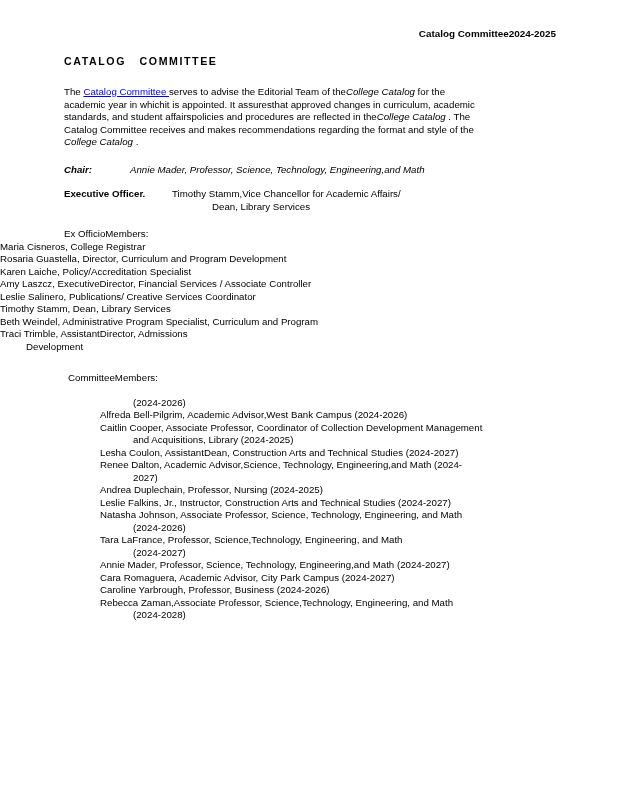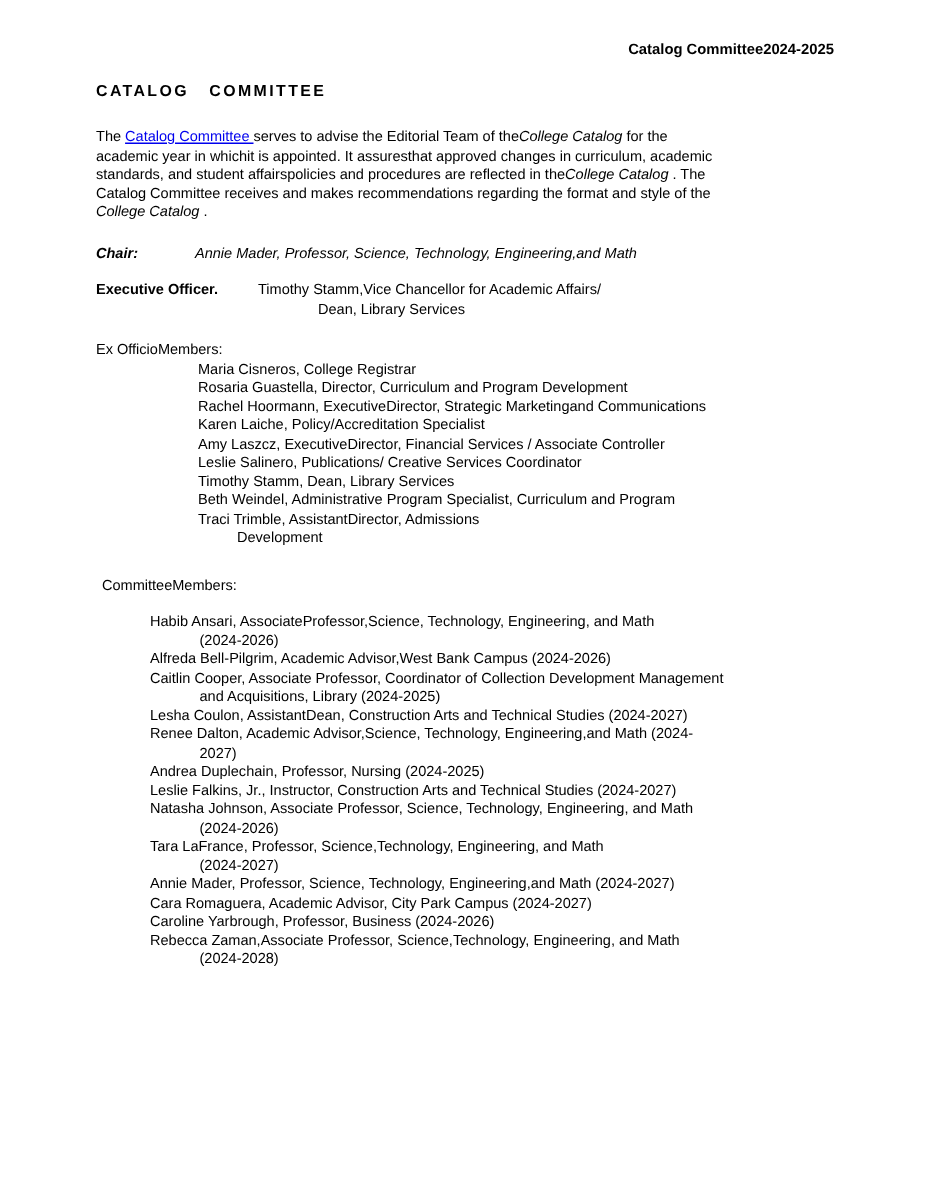--- a/index.html
+++ b/index.html
@@ -37,21 +37,21 @@
   .row   { display:flex; margin-left:64px; white-space:nowrap; }
   .row .label { font-weight:bold; flex:0 0 auto; }
   .chair { margin-top:15px;font-style:italic; }
   .chair .label { width:66px; }
   .exec  { margin-top:12px; }
   .exec .label { width:108px; }
   .exec-line2 { padding-left:40px; }
 
   .section-heading { font-weight:normal; margin-left:64px; white-space:nowrap; }
   .exofficio-heading { margin-top:15px; }
-  .exofficio-list { margin-left:132px; }
+  .exofficio-list { }
   .mline { white-space:nowrap; }
   .exofficio-list .wrap2 { padding-left:26px; }
 
   .committee-heading { margin-top:19px; margin-left:68px; }
   .committee-list { margin-top:12px; margin-left:100px; }
   .committee-list .wrap2 { padding-left:33px; }
 </style>
 </head>
 <body>
 
@@ -80,34 +80,32 @@
       <div>Timothy Stamm,Vice Chancellor for Academic Affairs/</div>
       <div class="exec-line2">Dean, Library Services</div>
     </span>
   </div>
 
   <div class="section-heading exofficio-heading">Ex OfficioMembers:</div>
 
   <div class="exofficio-list">
     <div class="mline">Maria Cisneros, College Registrar</div>
     <div class="mline">Rosaria Guastella, Director, Curriculum and Program Development</div>
-    <div class="mline">Rachel Hoormann, ExecutiveDirector, Strategic Marketingand Communications</div>
     <div class="mline">Karen Laiche, Policy/Accreditation Specialist</div>
     <div class="mline">Amy Laszcz, ExecutiveDirector, Financial Services / Associate Controller</div>
     <div class="mline">Leslie Salinero, Publications/ Creative Services Coordinator</div>
     <div class="mline">Timothy Stamm, Dean, Library Services</div>
     <div class="mline">Beth Weindel, Administrative Program Specialist, Curriculum and Program</div>
     <div class="mline">Traci Trimble, AssistantDirector, Admissions</div>
     <div class="mline wrap2">Development</div>
   </div>
 
   <div class="section-heading committee-heading">CommitteeMembers:</div>
 
   <div class="committee-list">
-    <div class="mline">Habib Ansari, AssociateProfessor,Science, Technology, Engineering, and Math</div>
     <div class="mline wrap2">(2024-2026)</div>
     <div class="mline">Alfreda Bell-Pilgrim, Academic Advisor,West Bank Campus (2024-2026)</div>
     <div class="mline">Caitlin Cooper, Associate Professor, Coordinator of Collection Development Management</div>
     <div class="mline wrap2">and Acquisitions, Library (2024-2025)</div>
     <div class="mline">Lesha Coulon, AssistantDean, Construction Arts and Technical Studies (2024-2027)</div>
     <div class="mline">Renee Dalton, Academic Advisor,Science, Technology, Engineering,and Math (2024-</div>
     <div class="mline wrap2">2027)</div>
     <div class="mline">Andrea Duplechain, Professor, Nursing (2024-2025)</div>
     <div class="mline">Leslie Falkins, Jr., Instructor, Construction Arts and Technical Studies (2024-2027)</div>
     <div class="mline">Natasha Johnson, Associate Professor, Science, Technology, Engineering, and Math</div>

